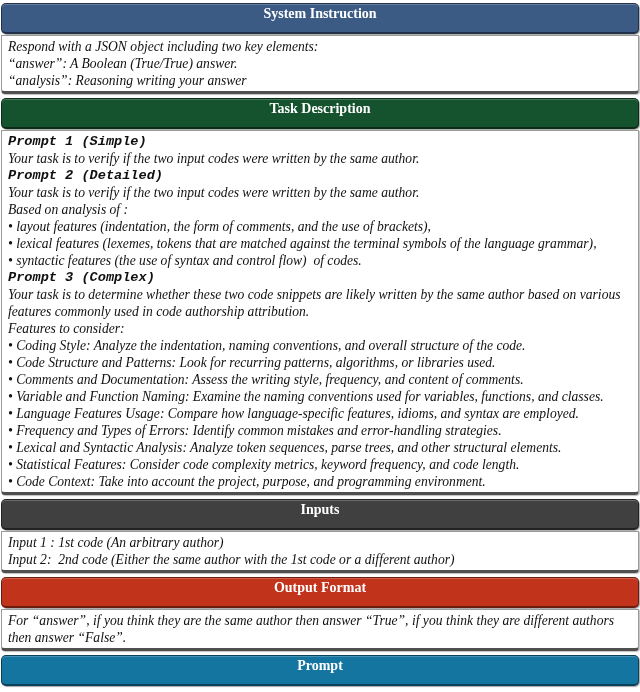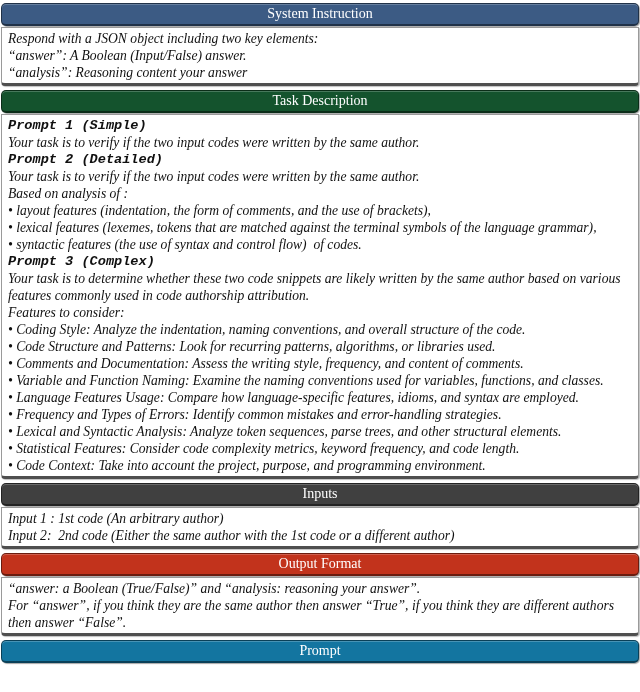--- a/index.html
+++ b/index.html
@@ -16,25 +16,25 @@
   .figure {
     box-sizing: border-box;
     width: 640px;
     padding: 3px 1px 0 1px;
   }
   .section {
     margin-bottom: 4px;
   }
   .section-header {
     color: #ffffff;
-    font-weight: normal;
+    font-weight: bold;
     text-align: center;
     font-size: 14px;
     line-height: 16px;
-    padding: 2px 0 2px 0;
+    padding: 2px 0 10px 0;
     border: 1px solid #4e4e4e;
     border-bottom: 2px solid #3d3d3d;
     border-radius: 5px;
     box-shadow: inset 0 1px 0 rgba(255,255,255,0.22), 1px 1px 1px rgba(0,0,0,0.35);
   }
   .section-body {
     background: #ffffff;
     border: 1px solid #9a9a9a;
     border-bottom: 3px solid #4f4f4f;
     border-radius: 0 0 4px 4px;
@@ -56,22 +56,22 @@
   }
 </style>
 </head>
 <body>
 
 <div class="figure" id="figure-root">
     <div class="section">
       <div class="section-header" style="background: rgb(60, 91, 132); border-color: rgba(0, 0, 0, 0.45);"><span>System Instruction</span></div>
       <div class="section-body">
         <p class="text-line">Respond with a JSON object including two key elements:</p>
-        <p class="text-line">“answer”: A Boolean (Input/False) answer.</p>
-        <p class="text-line">“analysis”: Reasoning content your answer</p>
+        <p class="text-line">“answer”: A Boolean (True/True) answer.</p>
+        <p class="text-line">“analysis”: Reasoning writing your answer</p>
       </div>
     </div>
     <div class="section">
       <div class="section-header" style="background: #14532d; border-color: rgba(0, 0, 0, 0.45);"><span>Task Description</span></div>
       <div class="section-body">
         <p class="text-line bold">Prompt 1 (Simple)</p>
         <p class="text-line">Your task is to verify if the two input codes were written by the same author.</p>
         <p class="text-line bold">Prompt 2 (Detailed)</p>
         <p class="text-line">Your task is to verify if the two input codes were written by the same author.</p>
         <p class="text-line">Based on analysis of :</p>
@@ -95,20 +95,19 @@
     <div class="section">
       <div class="section-header" style="background: #404040; border-color: rgba(0, 0, 0, 0.45);"><span>Inputs</span></div>
       <div class="section-body">
         <p class="text-line">Input 1 : 1st code (An arbitrary author)</p>
         <p class="text-line">Input 2:  2nd code (Either the same author with the 1st code or a different author)</p>
       </div>
     </div>
     <div class="section">
       <div class="section-header" style="background: rgb(194, 51, 28); border-color: rgba(0, 0, 0, 0.45);"><span>Output Format</span></div>
       <div class="section-body">
-        <p class="text-line">“answer: a Boolean (True/False)” and “analysis: reasoning your answer”.</p>
         <p class="text-line">For “answer”, if you think they are the same author then answer “True”, if you think they are different authors then answer “False”.</p>
       </div>
     </div>
     <div class="section">
       <div class="section-header" style="background: rgb(19, 117, 160); border-color: rgba(0, 0, 0, 0.45);"><span>Prompt</span></div>
     </div>
   </div>
 
 </body></html>

